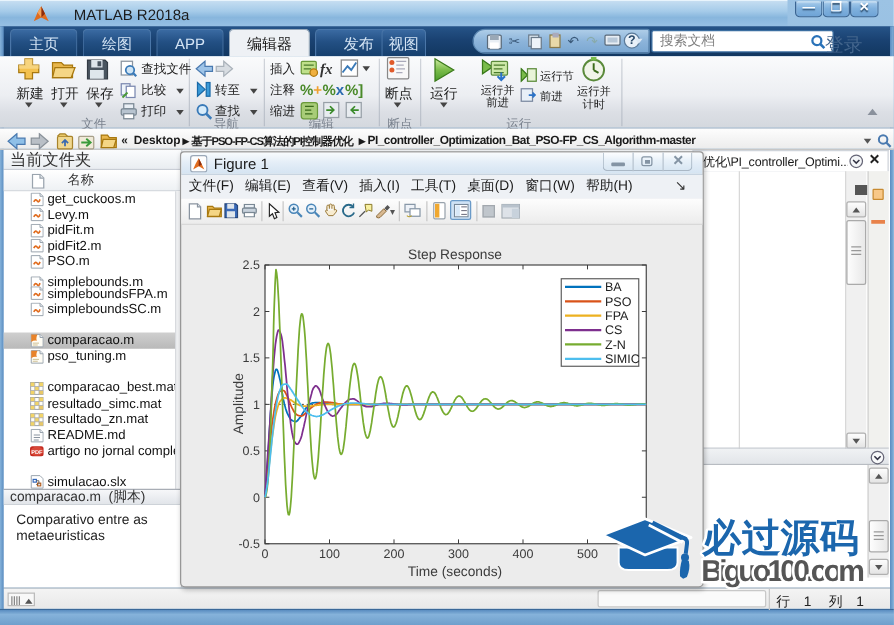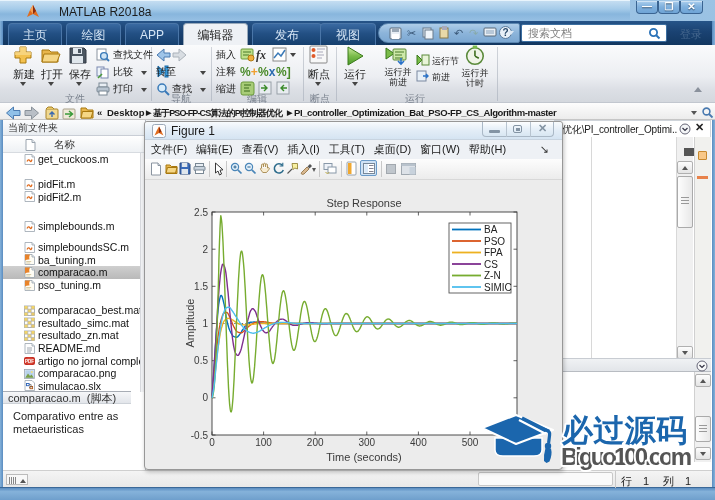--- a/index.html
+++ b/index.html
@@ -23,27 +23,27 @@
 .rsep{position:absolute;top:2px;width:1px;height:54px;background:linear-gradient(180deg,#d0d4da,#b8bec8)}
 .rlabel{position:absolute;top:47px;font-size:10px;color:#7a828e;width:60px;text-align:center}
 .rtext{position:absolute;font-size:10px;color:#222}.rbig{font-size:11px !important}.rsmall{font-size:9px !important}
 .rtext2{position:absolute;font-size:9px;color:#222;text-align:center;line-height:9.5px}
 .dna{position:absolute;width:0;height:0;border-left:3px solid transparent;border-right:3px solid transparent;border-top:4px solid #444}
 
 #crumb{position:absolute;left:0;top:103px;width:715px;height:17px;background:linear-gradient(180deg,#fdfdfd,#ececec);border-bottom:1px solid #c6c6c6}
 .pseg{position:absolute;top:4px;font-size:9.5px;color:#1a1a1a;font-weight:bold;white-space:nowrap}.psep{font-size:7px;top:6px}#pseg3{letter-spacing:-0.4px}
 
 #lpanel{position:absolute;left:3px;top:120px;width:143px;height:350px;background:#fff;border-right:1px solid #b9bec6}
-#lphead{position:absolute;left:0;top:0;width:100%;height:16px;background:linear-gradient(180deg,#fbfcfd,#e9edf1);border-bottom:1px solid #c9ced6;font-size:10px;color:#333;line-height:15px;padding-left:5px}
+#lphead{position:absolute;left:0;top:0;width:100%;height:16px;background:linear-gradient(180deg,#fbfcfd,#e9edf1);border-bottom:1px solid #c9ced6;font-size:13px;color:#333;line-height:15px;padding-left:5px}
 #lpcol{position:absolute;left:0;top:16px;width:100%;height:17px;background:linear-gradient(180deg,#ffffff,#eef1f4);border-bottom:1px solid #d7dbe0;font-size:10.5px;color:#333;line-height:16px}
 .frow{position:absolute;left:0;width:142px;height:12.6px;font-size:10.5px;color:#111;white-space:nowrap}
 .frow .nm{position:absolute;left:35px;top:0px;line-height:12.6px}
 .frow svg{position:absolute;left:21px;top:0.5px}
 .frow.sel{background:linear-gradient(180deg,#cfcfcf,#b9b9b9)}
-#lpdet{position:absolute;left:0;top:271px;width:128px;height:13px;background:linear-gradient(180deg,#f6f7f9,#e2e5ea);border-top:1px solid #a8adb5;border-bottom:1px solid #cdd2d8;font-size:11px;color:#333;line-height:13px;padding-left:5px}
+#lpdet{position:absolute;left:0;top:271px;width:142px;height:13px;background:linear-gradient(180deg,#f6f7f9,#e2e5ea);border-top:1px solid #a8adb5;border-bottom:1px solid #cdd2d8;font-size:11px;color:#333;line-height:13px;padding-left:5px}
 
 #editor{position:absolute;left:146px;top:120px;width:566px;height:350px;background:#fff}
 #edtabs{position:absolute;left:0;top:0;width:565px;height:17px;background:#f4f6f8;border-bottom:1px solid #cfd4da}
 
 #status{position:absolute;left:3px;top:470px;width:709px;height:17px;background:linear-gradient(180deg,#f4f4f4,#e8e8e8);border-top:1px solid #cfcfcf;font-size:11px;color:#222}
 
 #bframe{position:absolute;left:0;top:487px;width:715px;height:13px;background:linear-gradient(180deg,#5a8cc0 0%,#85b2da 30%,#6f9fcc 100%);border-top:1px solid #3a6898}
 #lframe{position:absolute;left:0;top:21px;width:3px;height:466px;background:linear-gradient(90deg,#85b2da,#5a8cc0)}
 #rframe{position:absolute;left:712px;top:21px;width:3px;height:466px;background:linear-gradient(90deg,#5a8cc0,#85b2da)}
 
@@ -72,21 +72,21 @@
     <div class="wbtn" style="left:680px;width:23px">
         <span>✕</span>
       </div>
   </div>
   <div id="tabstrip">
     <div class="tab" style="left:8px;width:54px">主页</div>
     <div class="tab" style="left:66px;width:55px">绘图</div>
     <div class="tab" style="left:125px;width:54px">APP</div>
     <div class="tab sel" style="left:183px;width:65px">编辑器</div>
     <div class="tab" style="left:252px;width:70px">发布</div>
-    <div class="tab" style="left:320px;width:56px">视图</div>
+    <div class="tab" style="left:305px;width:36px">视图</div>
     <div id="qa">
       <svg class="abs" style="left:10px;top:3px" width="13" height="13" viewBox="0 0 13 13">
           <rect x="1" y="1" width="11" height="11" rx="1" fill="#e8eef4" stroke="#5a6a7a"></rect>
           <rect x="3" y="1" width="7" height="4" fill="#9aa8b6"></rect>
           <rect x="3" y="7" width="7" height="5" fill="#fff"></rect>
         </svg>
       <span class="abs" style="left:28px;top:3px;font-size:11px;color:#3a5878">✂</span>
       <svg class="abs" style="left:43px;top:3px" width="12" height="13" viewBox="0 0 12 13">
           <rect x="1" y="1" width="8" height="9" fill="#dde8f2" stroke="#6a7a8a"></rect>
           <rect x="3" y="3" width="8" height="9" fill="#eef4fa" stroke="#6a7a8a"></rect>
@@ -103,21 +103,21 @@
         </svg>
       <div class="abs" style="left:120px;top:2px;width:13px;height:13px;border-radius:7px;background:#e8f0f8;border:1px solid #5a7a9a;color:#2a4a6a;font-size:10px;font-weight:bold;text-align:center;line-height:12px">?</div>
     </div>
     <div class="dna" style="left:508px;top:10px;border-top-color:#dce8f4"></div>
     <div id="search">搜索文档
       <svg class="abs" style="right:5px;top:2px" width="13" height="13" viewBox="0 0 13 13">
           <circle cx="5.5" cy="5.5" r="3.6" fill="none" stroke="#2a72b8" stroke-width="1.8"></circle>
           <line x1="8.2" y1="8.2" x2="11.5" y2="11.5" stroke="#2a72b8" stroke-width="2"></line>
         </svg>
     </div>
-    <div class="abs" style="left:680px;top:6px;font-size:11px;color:#43658c">登录</div>
+    <div class="abs" style="left:660px;top:6px;font-size:15px;color:#43658c">登录</div>
   </div>
   <div id="bframe"></div>
     <div id="lframe"></div>
     <div id="rframe"></div>
   <div id="ribbon">
     <div class="rsep" style="left:151px"></div>
       <div class="rsep" style="left:211px"></div>
       <div class="rsep" style="left:303px"></div>
       <div class="rsep" style="left:336px"></div>
       <div class="rsep" style="left:497px"></div>
@@ -174,21 +174,21 @@
     <svg class="abs" style="left:156px;top:3px" width="15" height="14" viewBox="0 0 15 14">
         <path d="M8 1 L1 7 L8 13 V9 H14 V5 H8 Z" fill="#9ec4e8" stroke="#4a7ab0"></path>
       </svg>
     <svg class="abs" style="left:172px;top:3px" width="15" height="14" viewBox="0 0 15 14">
         <path d="M7 1 L14 7 L7 13 V9 H1 V5 H7 Z" fill="#d8dde2" stroke="#aab2ba"></path>
       </svg>
     <svg class="abs" style="left:156px;top:20px" width="14" height="13" viewBox="0 0 14 13">
         <path d="M2 1 L8 6.5 L2 12 Z" fill="#3a9ad8" stroke="#1a6aa8"></path>
         <rect x="9" y="1" width="3" height="11" fill="#3a9ad8" stroke="#1a6aa8"></rect>
       </svg>
-    <div class="rtext" style="left:156px;top:20px">转至</div>
+    <div class="rtext" style="left:172px;top:20px">转至</div>
     <div class="dna" style="left:200px;top:26px"></div>
     <svg class="abs" style="left:156px;top:37px" width="14" height="14" viewBox="0 0 14 14">
         <circle cx="6" cy="6" r="4" fill="#d8ecfa" stroke="#3a7ab8" stroke-width="1.5"></circle>
         <line x1="9" y1="9" x2="13" y2="13" stroke="#3a7ab8" stroke-width="2"></line>
       </svg>
     <div class="rtext" style="left:172px;top:37px">查找</div>
     <div class="dna" style="left:200px;top:43px"></div>
 
     <div class="rtext" style="left:216px;top:3px">插入</div>
     <svg class="abs" style="left:240px;top:2px" width="15" height="15" viewBox="0 0 15 15">
@@ -353,60 +353,72 @@
           <path d="M7 0.5 v3 h3" fill="#e8ecf0" stroke="#9aa4ae"></path>
         </svg>
         <span style="position:absolute;left:51px">名称</span>
       </div>
     <div class="frow" style="top:33px">
         <svg width="11" height="12" viewBox="0 0 11 12">
           <use href="#i-m"></use>
         </svg>
         <span class="nm">get_cuckoos.m</span>
       </div>
+    <div class="frow" style="top:45.6px">
+        <svg width="11" height="12" viewBox="0 0 11 12">
+          <use href="#i-m"></use>
+        </svg>
+        <span class="nm">Levy.m</span>
+      </div>
     <div class="frow" style="top:58.2px">
         <svg width="11" height="12" viewBox="0 0 11 12">
           <use href="#i-m"></use>
         </svg>
         <span class="nm">pidFit.m</span>
       </div>
     <div class="frow" style="top:70.8px">
         <svg width="11" height="12" viewBox="0 0 11 12">
           <use href="#i-m"></use>
         </svg>
         <span class="nm">pidFit2.m</span>
       </div>
+    <div class="frow" style="top:83.4px">
+        <svg width="11" height="12" viewBox="0 0 11 12">
+          <use href="#i-m"></use>
+        </svg>
+        <span class="nm">PSO.m</span>
+      </div>
     <div class="frow" style="top:100px">
         <svg width="11" height="12" viewBox="0 0 11 12">
           <use href="#i-m"></use>
         </svg>
         <span class="nm">simplebounds.m</span>
       </div>
+    <div class="frow" style="top:108.6px">
+        <svg width="11" height="12" viewBox="0 0 11 12">
+          <use href="#i-m"></use>
+        </svg>
+        <span class="nm">simpleboundsFPA.m</span>
+      </div>
     <div class="frow" style="top:121.2px">
         <svg width="11" height="12" viewBox="0 0 11 12">
           <use href="#i-m"></use>
         </svg>
         <span class="nm">simpleboundsSC.m</span>
       </div>
-    <div class="frow" style="top:133.8px">
+    <div class="frow sel" style="top:146.4px">
         <svg width="11" height="12" viewBox="0 0 11 12">
           <use href="#i-m2"></use>
         </svg>
-        <span class="nm">ba_tuning.m</span>
-      </div>
-    <div class="frow sel" style="top:146.4px">
+        <span class="nm">comparacao.m</span>
+      </div>
+    <div class="frow" style="top:159px">
         <svg width="11" height="12" viewBox="0 0 11 12">
           <use href="#i-m2"></use>
         </svg>
-        <span class="nm">comparacao.m</span>
-      </div>
-    <div class="frow" style="top:159px">
-        <svg width="11" height="12" viewBox="0 0 11 12">
-          <use href="#i-m2"></use>
-        </svg>
         <span class="nm">pso_tuning.m</span>
       </div>
     <div class="frow" style="top:184.2px">
         <svg width="11" height="12" viewBox="0 0 11 12">
           <use href="#i-mat"></use>
         </svg>
         <span class="nm">comparacao_best.mat</span>
       </div>
     <div class="frow" style="top:196.8px">
         <svg width="11" height="12" viewBox="0 0 11 12">
@@ -424,26 +436,20 @@
         <svg width="11" height="12" viewBox="0 0 11 12">
           <use href="#i-md"></use>
         </svg>
         <span class="nm">README.md</span>
       </div>
     <div class="frow" style="top:234.6px">
         <svg width="11" height="12" viewBox="0 0 11 12">
           <use href="#i-pdf"></use>
         </svg>
         <span class="nm">artigo no jornal comple...</span>
-      </div>
-    <div class="frow" style="top:247.2px">
-        <svg width="11" height="12" viewBox="0 0 11 12">
-          <use href="#i-png"></use>
-        </svg>
-        <span class="nm">comparacao.png</span>
       </div>
     <div class="frow" style="top:259.8px">
         <svg width="11" height="12" viewBox="0 0 11 12">
           <use href="#i-slx"></use>
         </svg>
         <span class="nm">simulacao.slx</span>
       </div>
     <div class="abs" style="left:137px;top:33px;width:6px;height:239px;background:#f2f3f5;border-left:1px solid #d8dade"></div>
     <div id="lpdet">comparacao.m&nbsp; (脚本)</div>
     <div class="abs" style="left:10px;top:290px;font-size:11px;color:#222;line-height:13px">Comparativo entre as<br>metaeuristicas</div>

